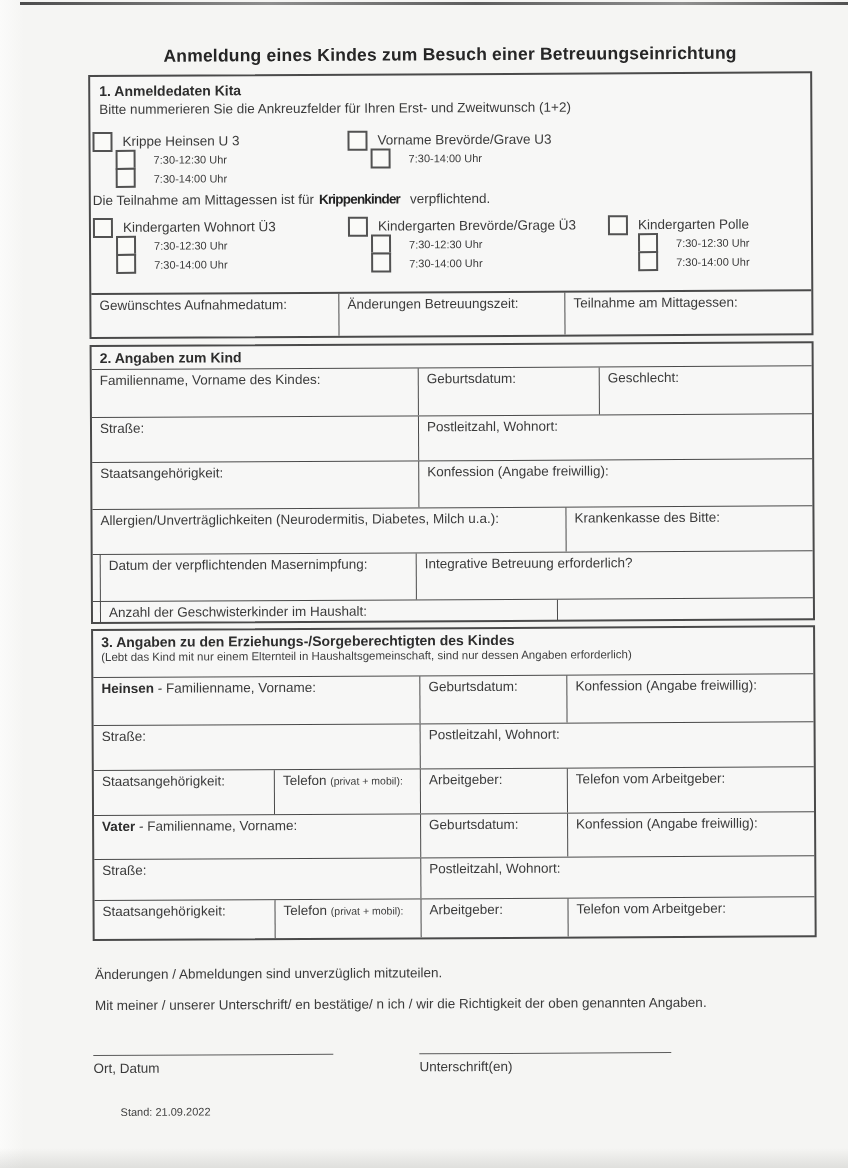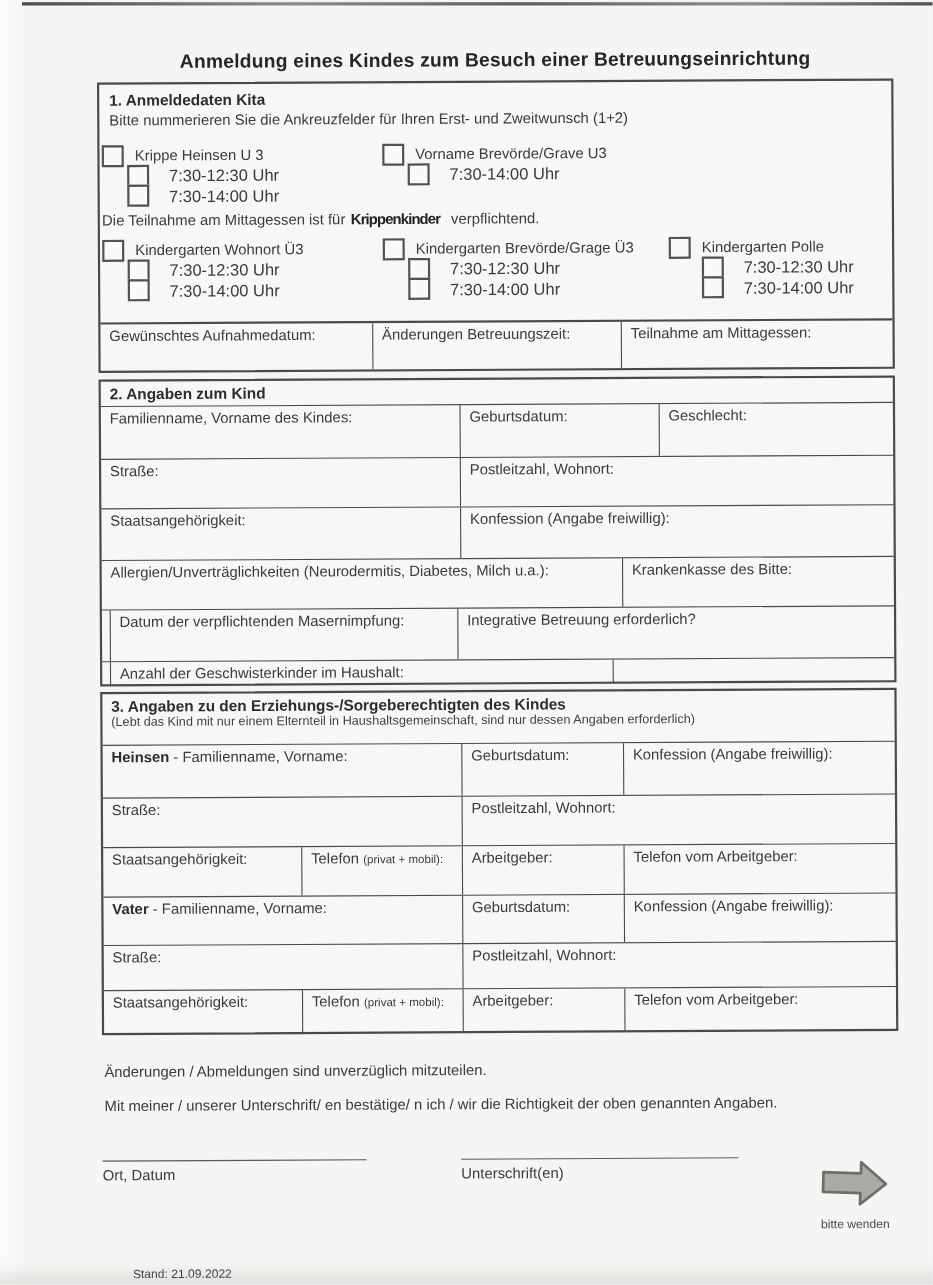--- a/index.html
+++ b/index.html
@@ -47,21 +47,21 @@
   .w1{ width:255px; } .w2{ width:260px; } .wrest{ flex:1 1 auto; }
   .g-main{ display:flex; align-items:flex-start; }
   .cb{
     display:inline-block; width:20px; height:20px; flex:0 0 auto;
     border:2px solid #525252; background:#fafaf8;
   }
   .g-label{ font-size:13.5px; margin-left:10px; padding-top:2px; white-space:nowrap; }
   .g-subs{ margin-left:23px; margin-top:-2px; }
   .sub-line{ display:flex; align-items:center; }
   .sub-line + .sub-line .cb{ margin-top:-2px; }
-  .time-label{ font-size:15px; margin-left:18px; white-space:nowrap; }
+  .time-label{ font-size:11px; margin-left:18px; white-space:nowrap; }
   .lunch-note{ font-size:13.5px; margin:5px 0 0 2px; white-space:nowrap; }
   .lunch-hl{
     font-family:Liberation Sans, sans-serif;
     font-weight:bold; letter-spacing:-0.8px; margin:0 10px 0 5px; font-size:13.5px; color:#222;
   }
   .fields-row3{
     margin-top:auto; height:44px; border-top:2px solid #4a4a4a;
     display:grid; grid-template-columns:247px 226px 1fr;
   }
   
@@ -293,24 +293,18 @@
 
     <div class="sig-row">
       <div class="sig">
         <div class="sig-line"></div>
         <div class="sig-label">Ort, Datum</div>
       </div>
       <div class="sig sig2">
         <div class="sig-line"></div>
         <div class="sig-label">Unterschrift(en)</div>
       </div>
-      <div class="turn-wrap">
-        <svg class="turn-arrow" width="64" height="44" viewBox="0 0 64 44">
-          <polygon points="3,13 37,13 37,3 60,22 37,41 37,31 3,31" fill="#aaaaa6" stroke="#6e6e6a" stroke-width="2.5" stroke-linejoin="round"></polygon>
-        </svg>
-        <div class="turn-caption">bitte wenden</div>
-      </div>
     </div>
 
     <div class="stand">Stand: 21.09.2022</div>
 
   </div>
 </div>
 
 </body></html>

